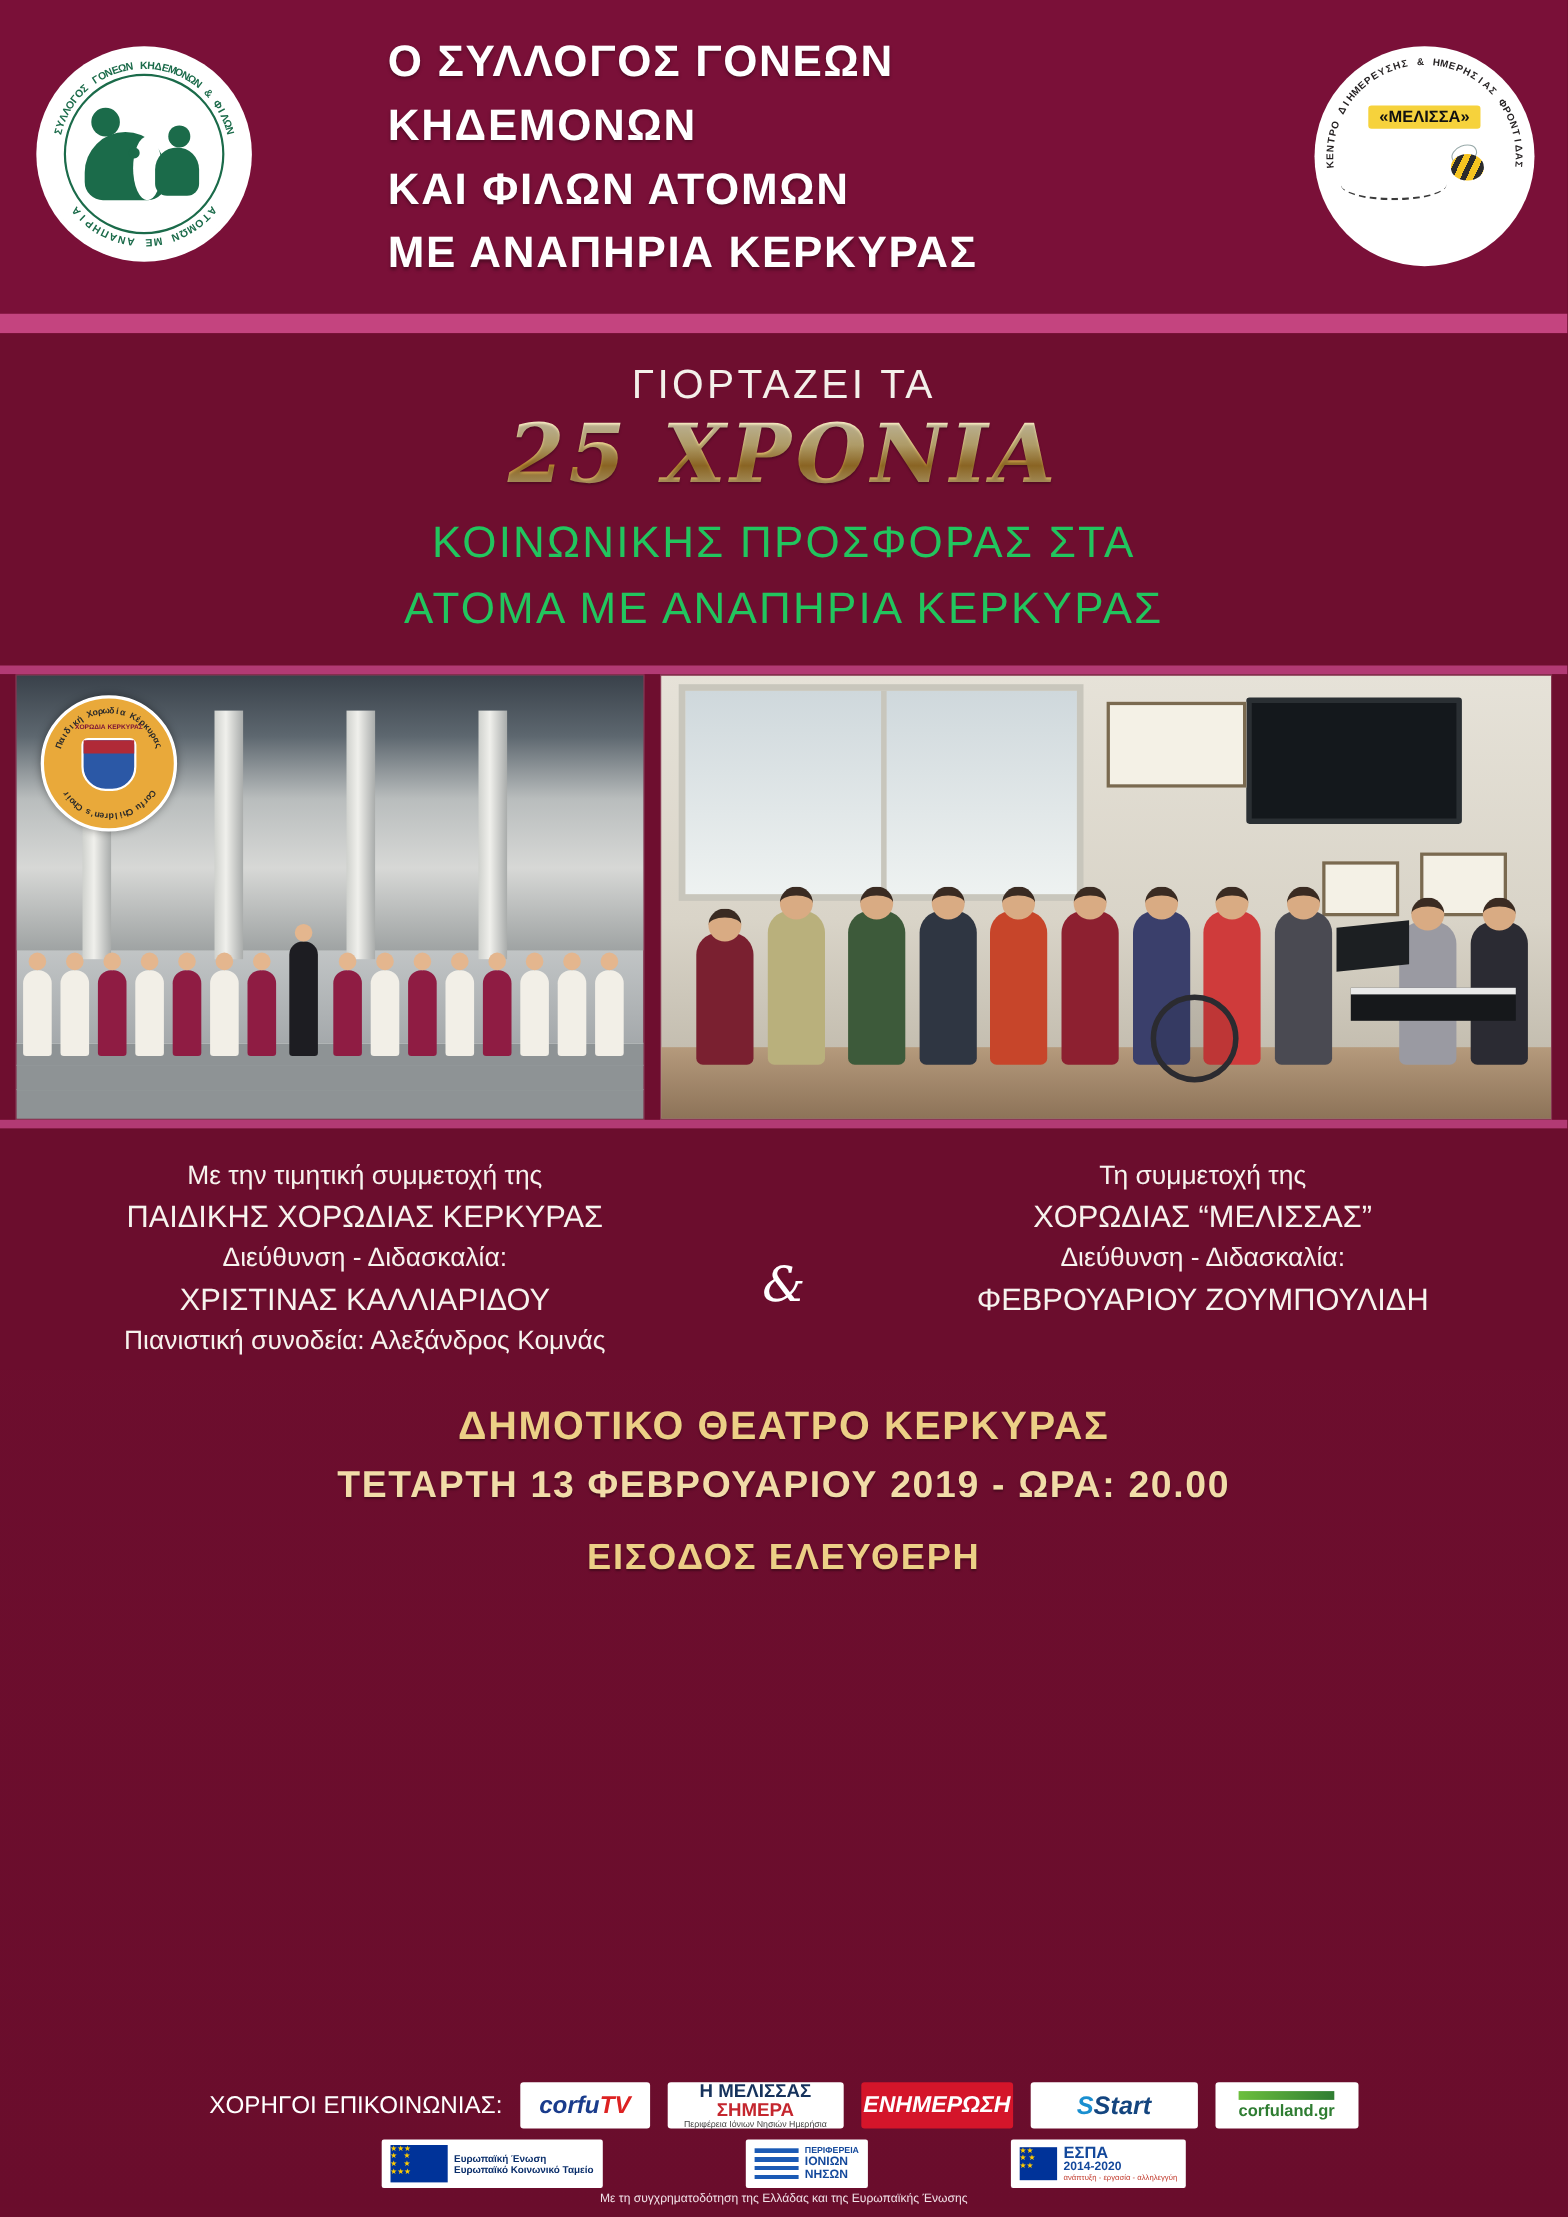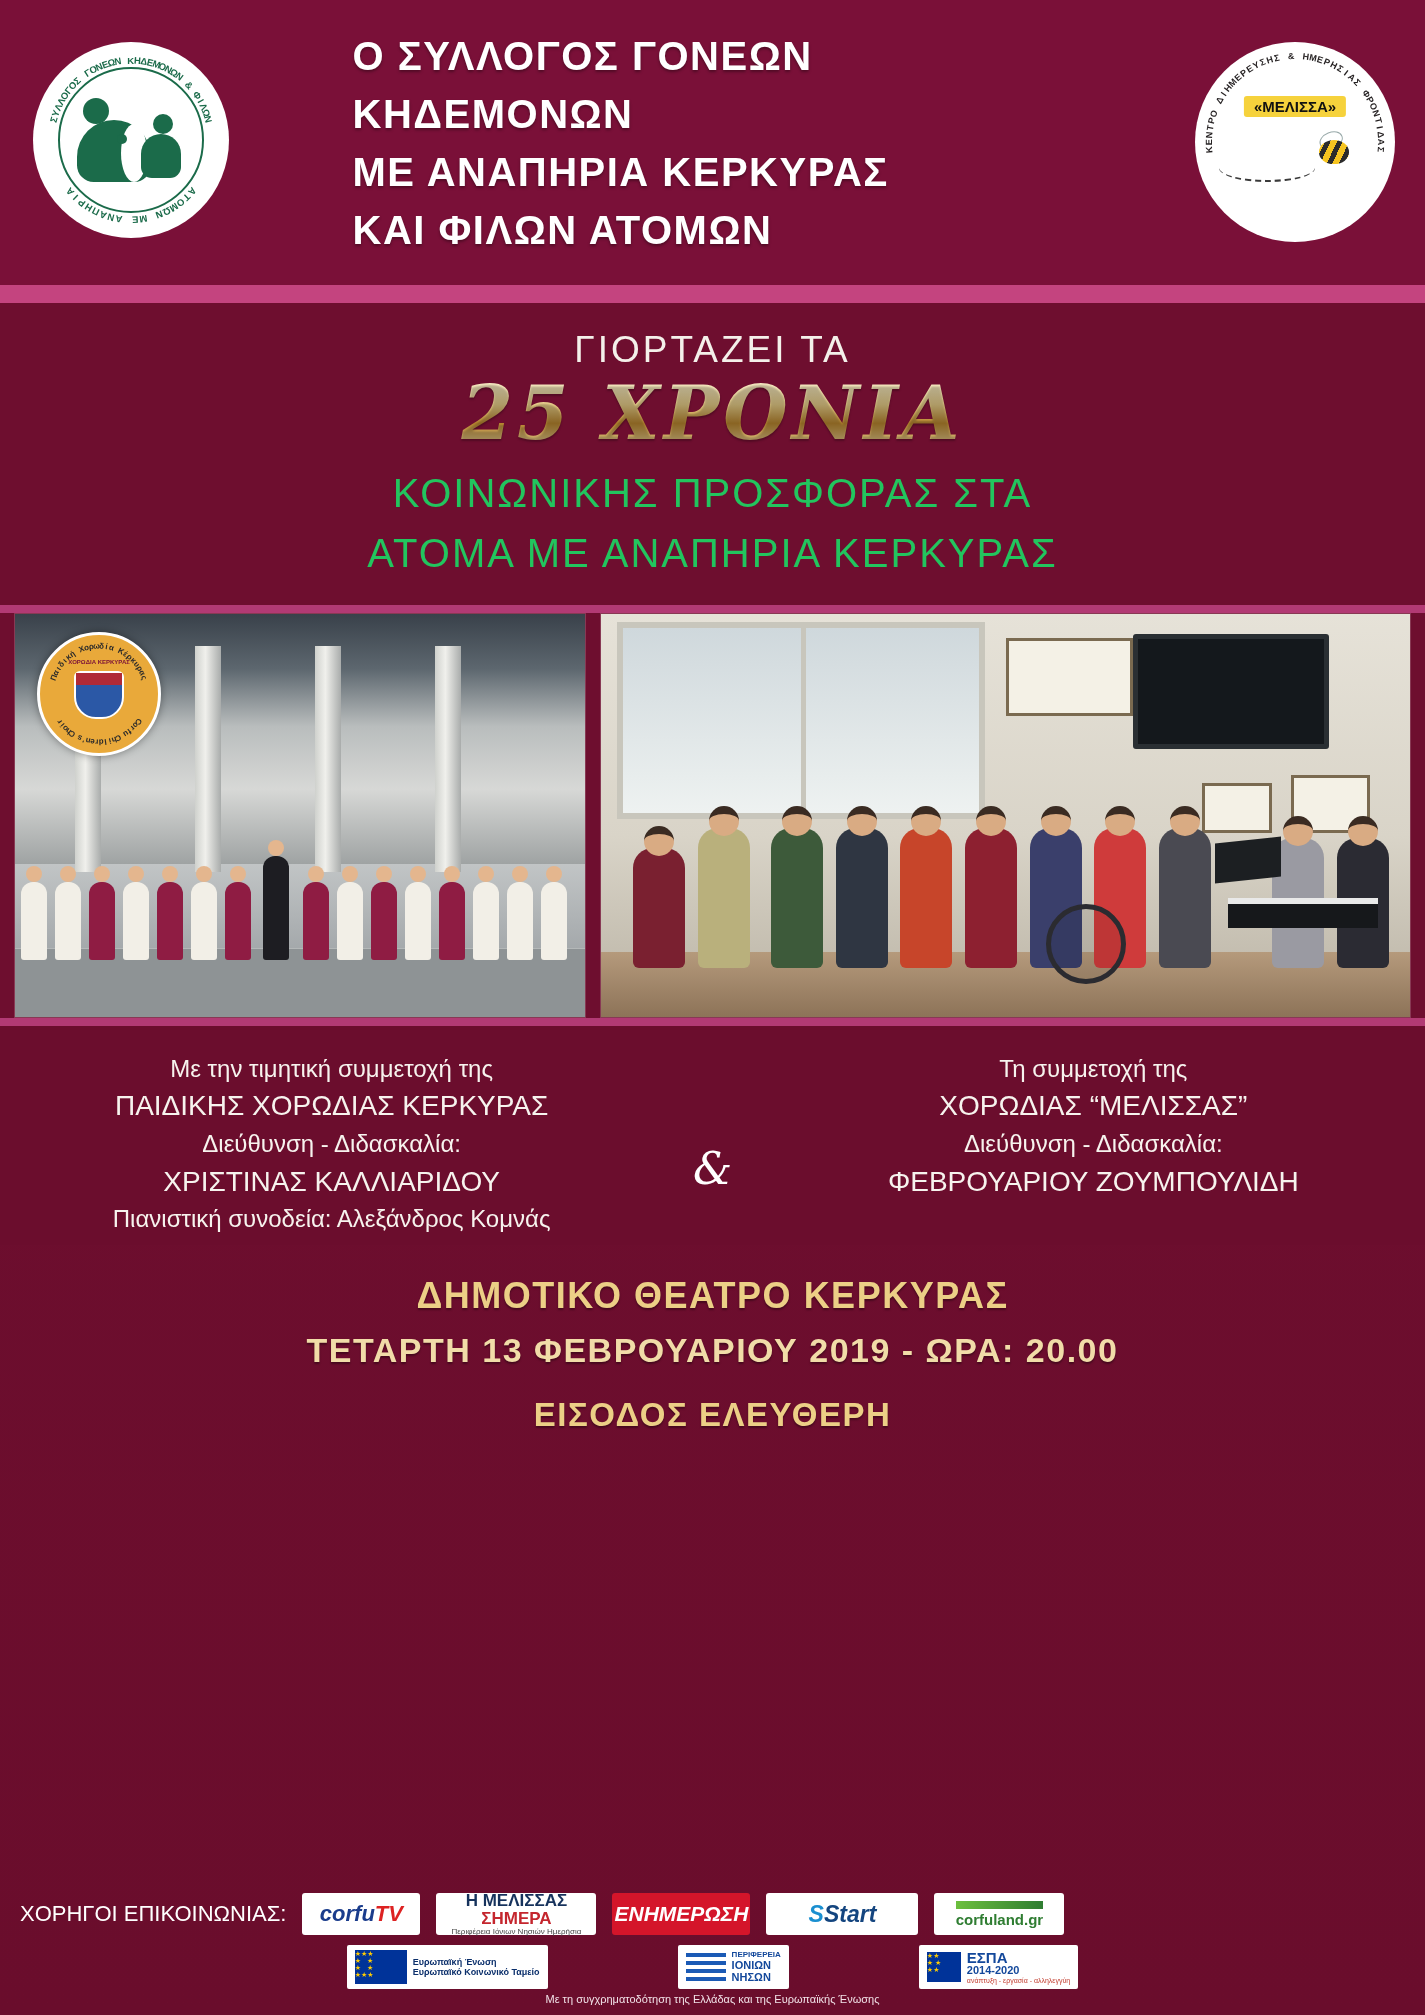--- a/index.html
+++ b/index.html
@@ -431,21 +431,21 @@
   
   .sponsors {
     position: absolute;
     left: 0; right: 0; bottom: 0;
     padding: 14px 20px 10px;
   }
   .sponsor-row {
     display: flex;
     align-items: center;
     gap: 16px;
-    justify-content: flex-start;
+    justify-content: center;
   }
   .sponsor-label {
     font-size: 22px;
     color: #ffffff;
     white-space: nowrap;
   }
   .logo-box {
     background: #ffffff;
     border-radius: 3px;
     height: 42px;
@@ -576,22 +576,22 @@
         <div class="fig-a-body"></div>
         <div class="fig-cut"></div>
         <div class="fig-b"></div>
         <div class="fig-b-body"></div>
         <div class="fig-note"></div>
       </div>
     </div>
 
     <div class="header-title">
       <div>Ο ΣΥΛΛΟΓΟΣ ΓΟΝΕΩΝ ΚΗΔΕΜΟΝΩΝ</div>
+      <div>ΚΑΙ ΦΙΛΩΝ ΑΤΟΜΩΝ</div>
       <div>ΜΕ ΑΝΑΠΗΡΙΑ ΚΕΡΚΥΡΑΣ</div>
-      <div>ΚΑΙ ΦΙΛΩΝ ΑΤΟΜΩΝ</div>
     </div>
 
     <div class="logo-right">
       <div class="ring-text" id="ring-right">
           <span style="font-size: 9px; transform: rotate(-95deg) translate(0px, -86px) rotate(0deg) translate(-50%, -50%);">Κ</span>
           <span style="font-size: 9px; transform: rotate(-90.1282deg) translate(0px, -86px) rotate(0deg) translate(-50%, -50%);">Ε</span>
           <span style="font-size: 9px; transform: rotate(-85.2564deg) translate(0px, -86px) rotate(0deg) translate(-50%, -50%);">Ν</span>
           <span style="font-size: 9px; transform: rotate(-80.3846deg) translate(0px, -86px) rotate(0deg) translate(-50%, -50%);">Τ</span>
           <span style="font-size: 9px; transform: rotate(-75.5128deg) translate(0px, -86px) rotate(0deg) translate(-50%, -50%);">Ρ</span>
           <span style="font-size: 9px; transform: rotate(-70.641deg) translate(0px, -86px) rotate(0deg) translate(-50%, -50%);">Ο</span>

